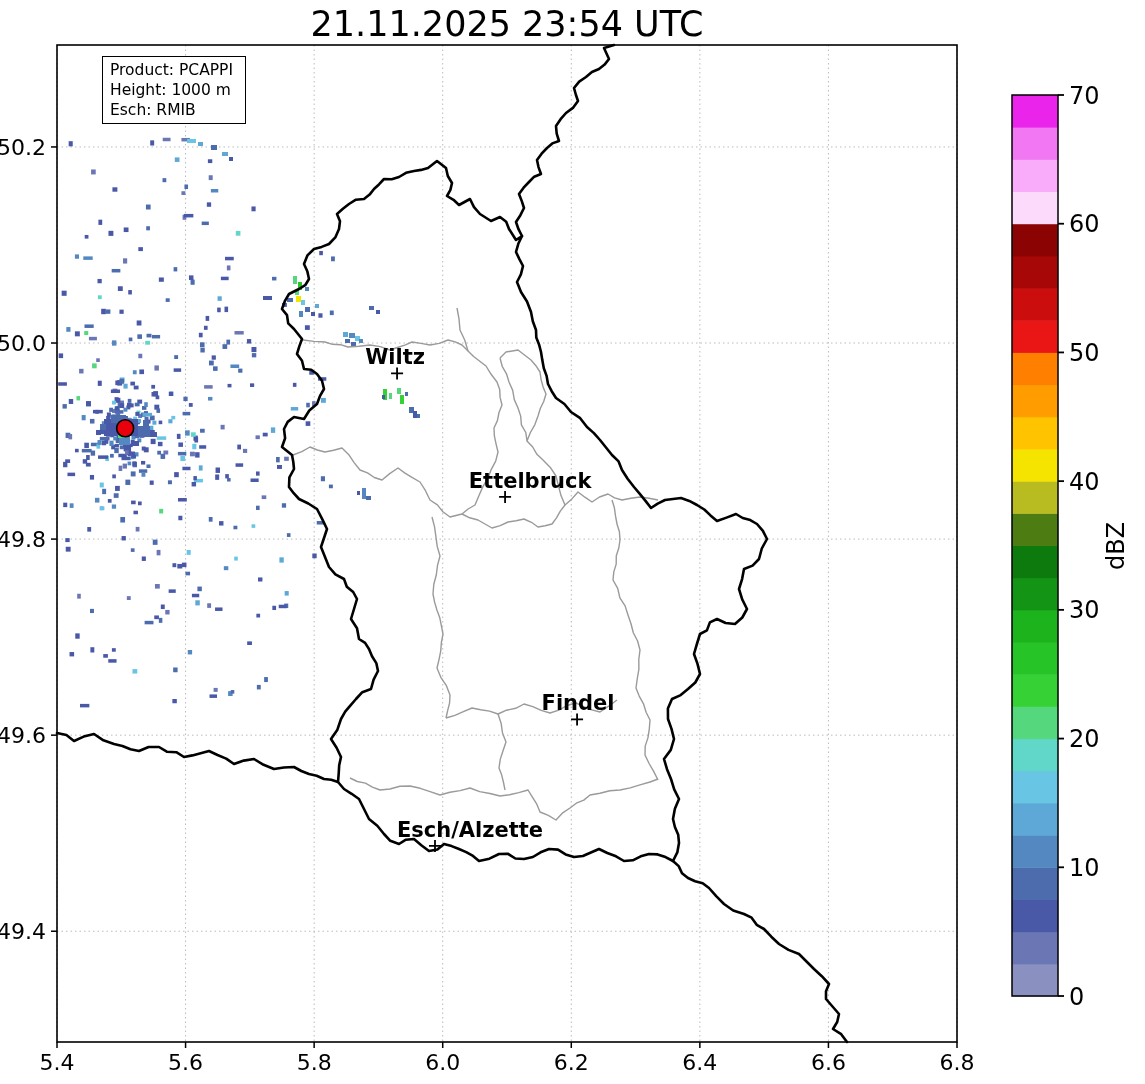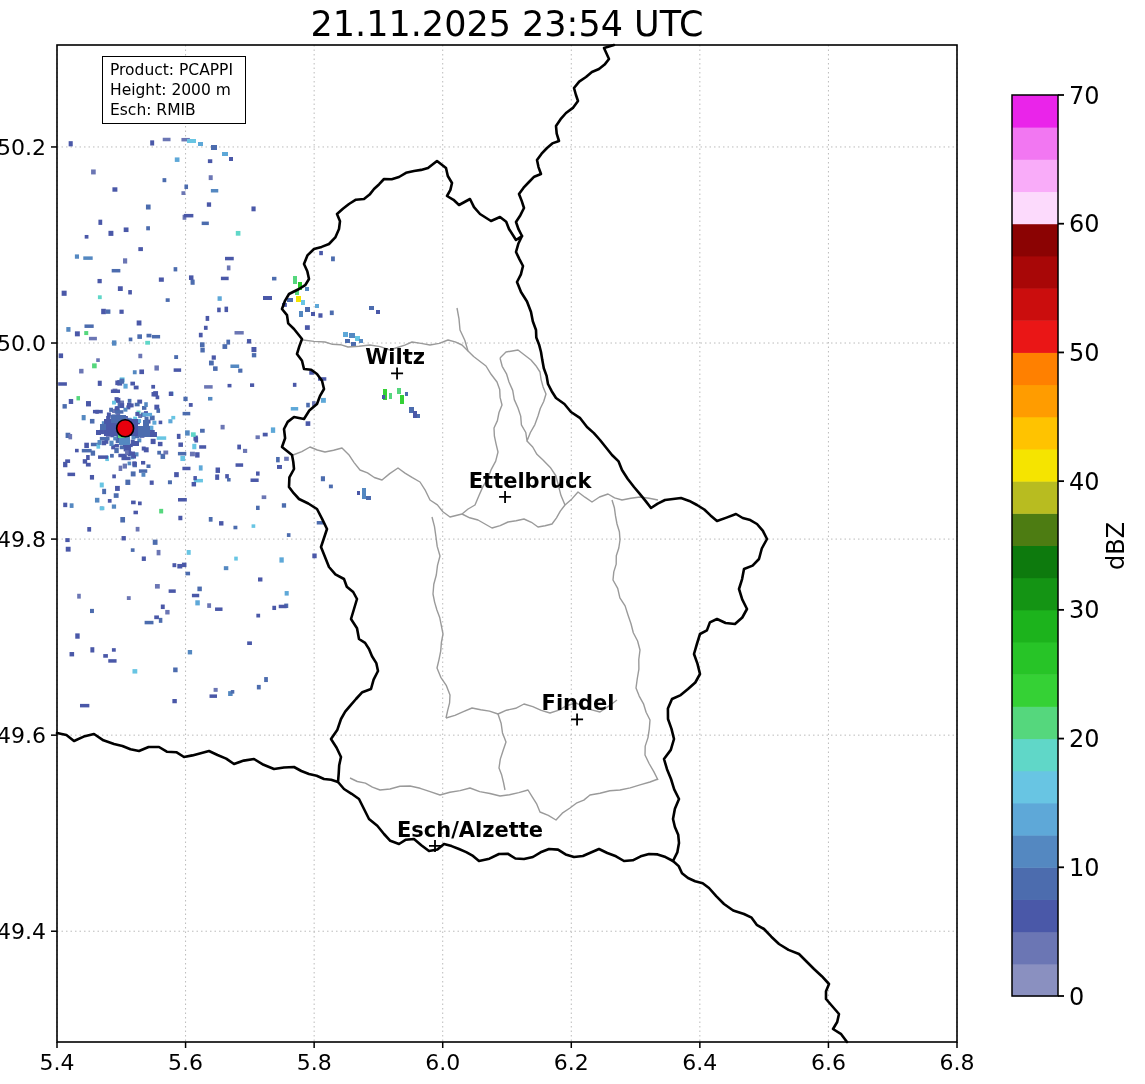--- a/index.html
+++ b/index.html
@@ -617,16 +617,16 @@
         <line x1="1058" y1="223.71428571428578" x2="1064" y2="223.71428571428578" stroke="#000" stroke-width="1.8"></line>
         <text x="1069" y="232.21428571428578" font-size="24" text-anchor="start">60</text>
         <line x1="1058" y1="95" x2="1064" y2="95" stroke="#000" stroke-width="1.8"></line>
         <text x="1069" y="103.5" font-size="24" text-anchor="start">70</text>
       </g>
     <text transform="translate(1124,546) rotate(-90)" font-size="24" text-anchor="middle">dBZ</text>
   </svg>
 
   <div class="infobox">
     <div>Product: PCAPPI</div>
-    <div>Height: 2000 m</div>
+    <div>Height: 1000 m</div>
     <div>Esch: RMIB</div>
   </div>
 </div>
 
 </body></html>

